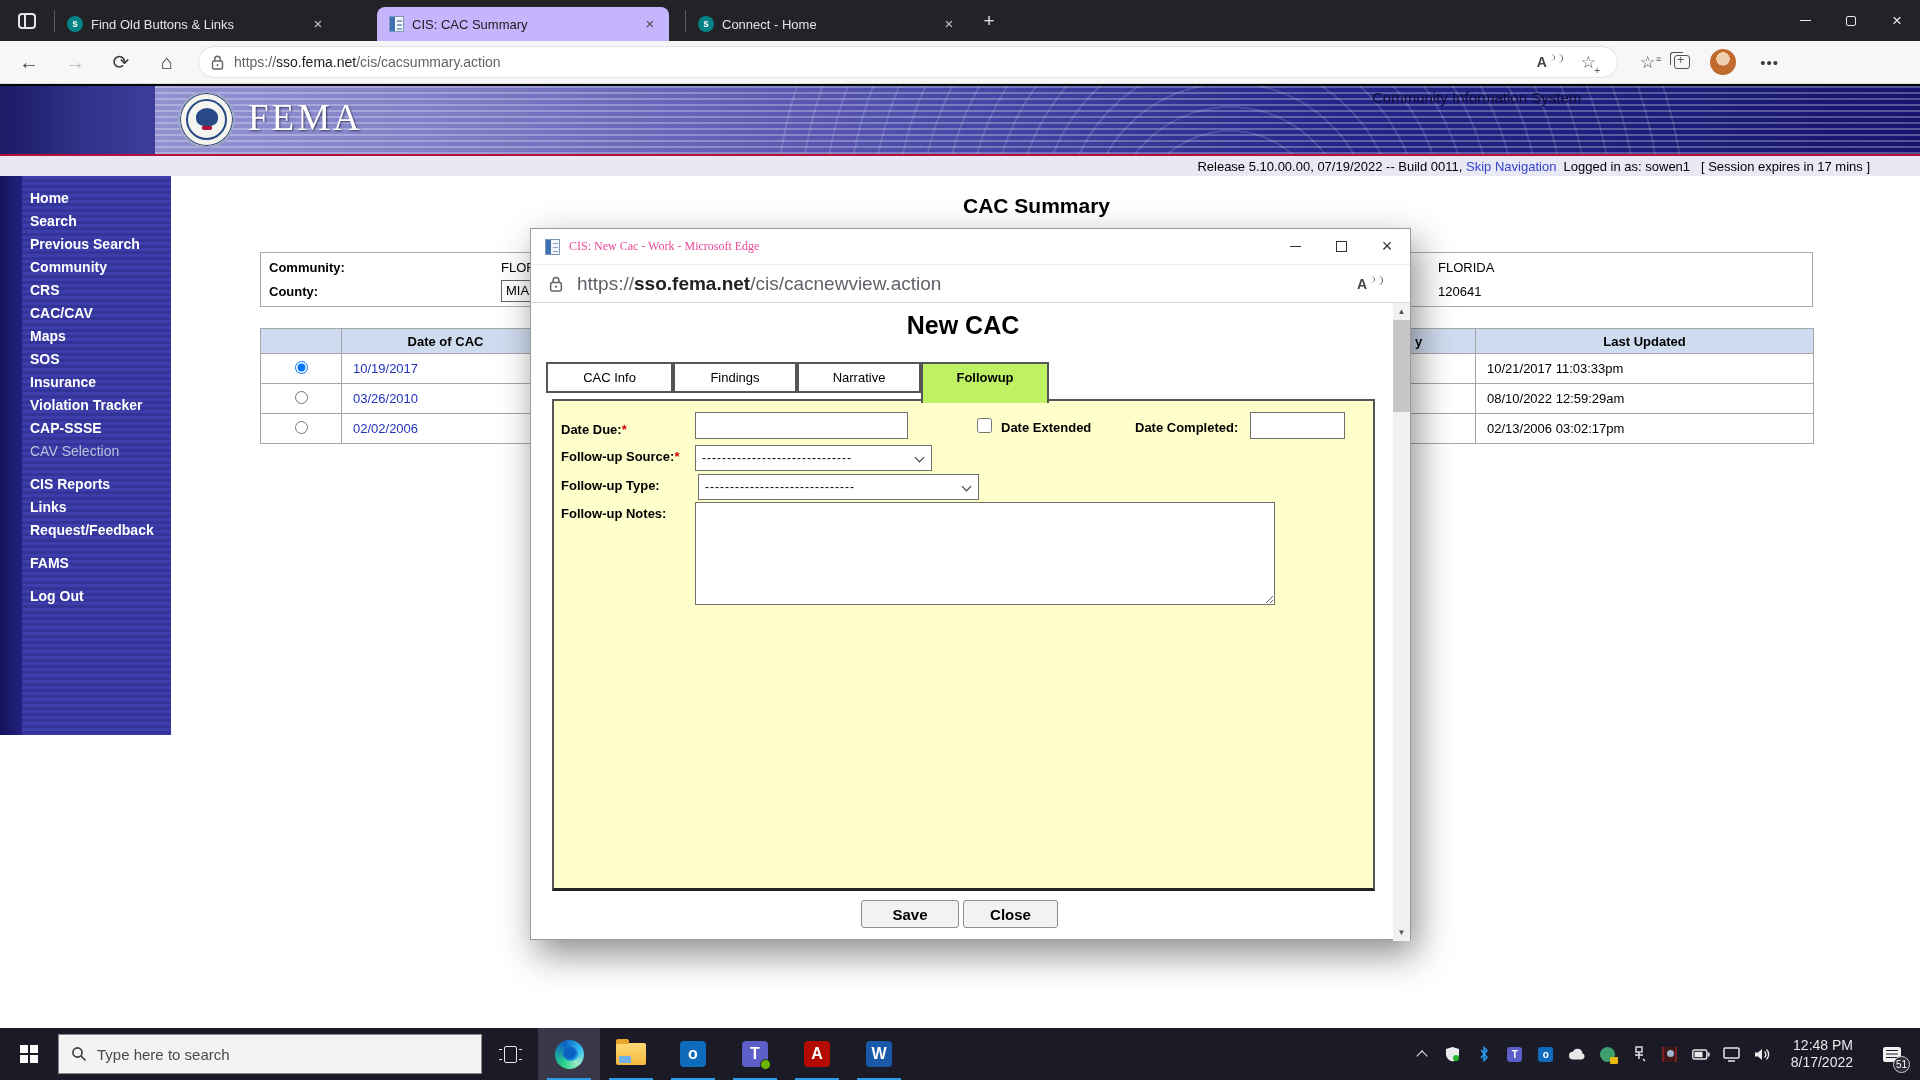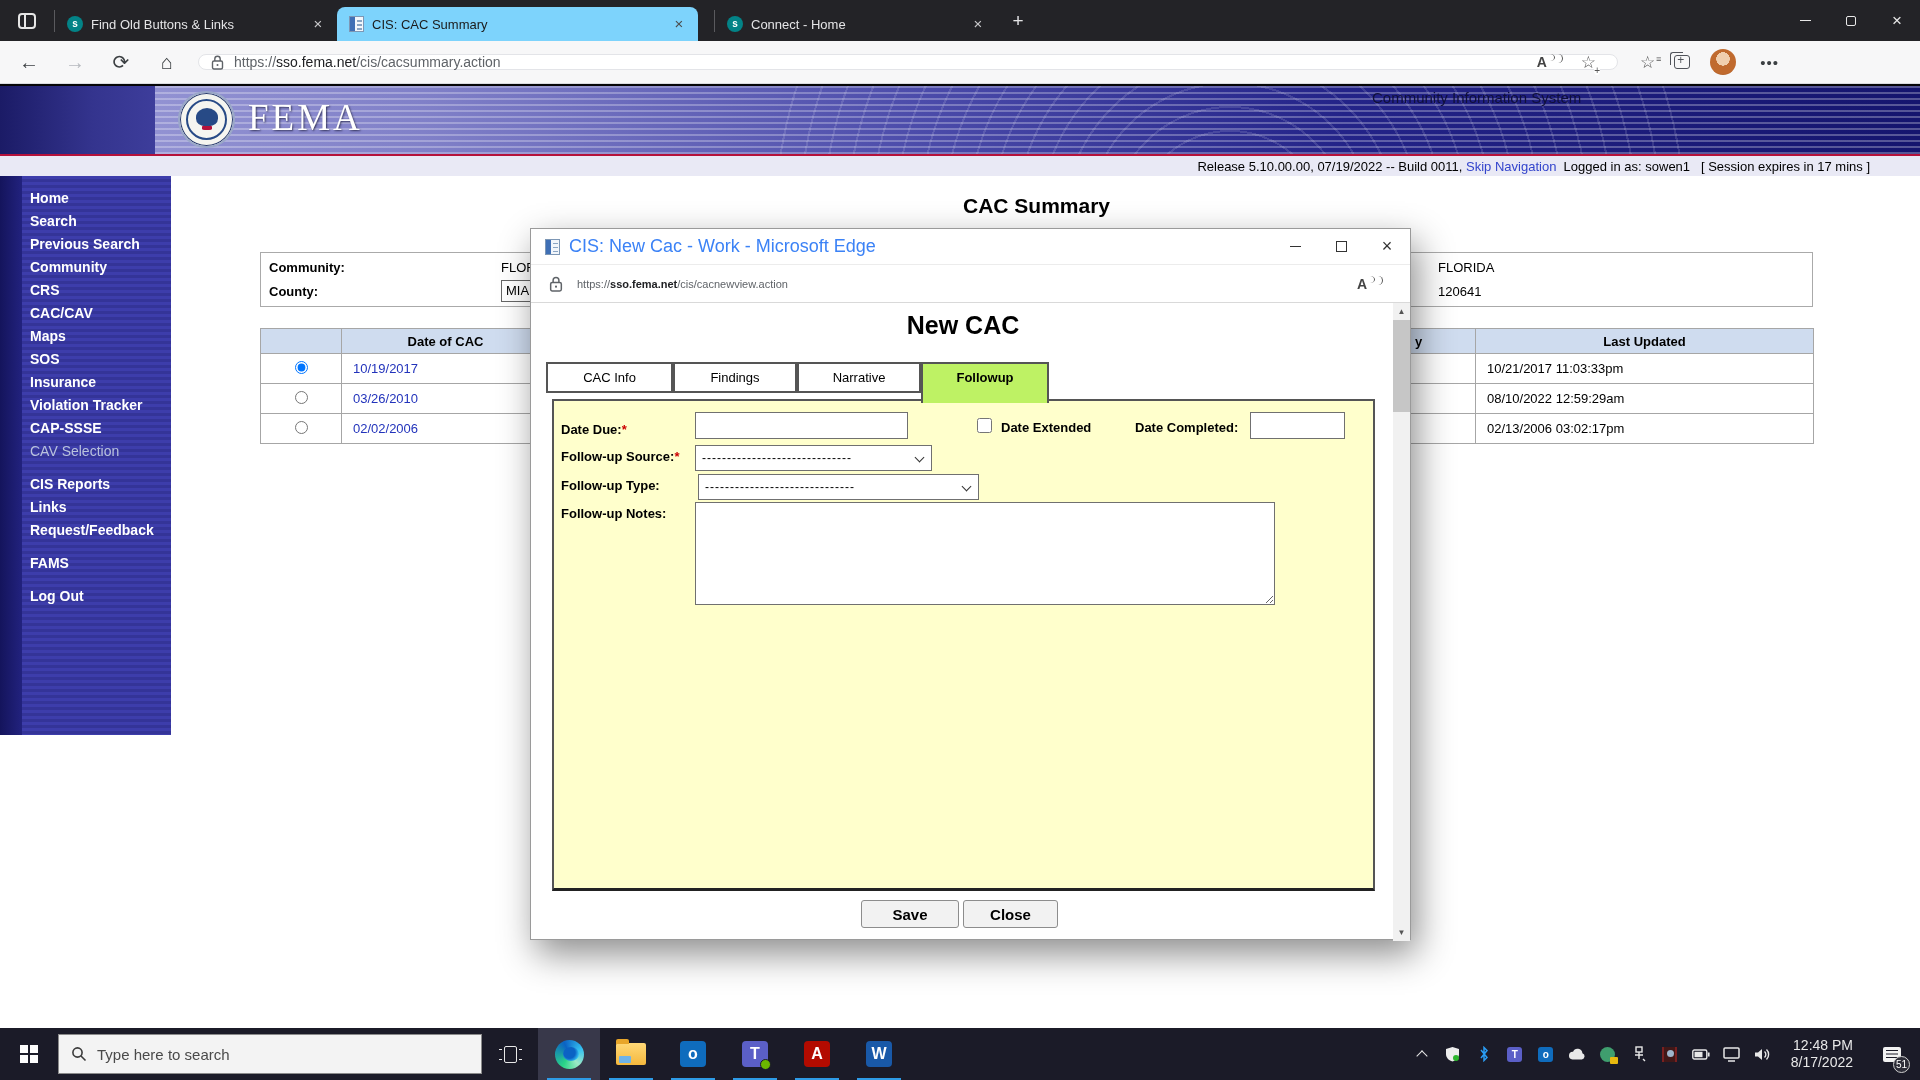--- a/index.html
+++ b/index.html
@@ -10,21 +10,21 @@
   
   .tabbar { position:absolute; left:0; top:0; width:1920px; height:41px; background:#232327;
             display:flex; align-items:flex-end; }
   .ws-btn { width:54px; height:41px; display:flex; align-items:center; justify-content:center; }
   .ws-glyph { width:18px; height:16px; border:2px solid #e6e6e6; border-radius:4px; position:relative; }
   .ws-glyph::after { content:""; position:absolute; left:4px; top:0; bottom:0; width:2px; background:#e6e6e6; }
   .tab-sep { width:1px; height:22px; background:#5a5a5e; margin-bottom:9px; }
   .tab { height:34px; display:flex; align-items:center; padding:0 10px 0 12px; color:#e4e4e6;
          font-size:13px; position:relative; }
   .tab.inactive { width:282px; }
-  .tab.active { width:361px; background:#7dd3fc; color:#1b1b1b; border-radius:8px 8px 0 0; }
+  .tab.active { width:292px; background:#c4b5fd; color:#1b1b1b; border-radius:8px 8px 0 0;margin-left:40px; }
   .tab-label { flex:1; white-space:nowrap; overflow:hidden; text-overflow:ellipsis; margin:0 8px; }
   .tab-close { width:18px; height:18px; line-height:17px; text-align:center; font-size:15px;
                color:#c9c9cc; border-radius:4px; }
   .tab.active .tab-close { color:#4c4c4c; }
   .favicon-sp { width:16px; height:16px; border-radius:50%; background:#038387; color:#fff;
                 font-size:10px; font-weight:bold; text-align:center; line-height:16px; flex:0 0 16px; }
   .favicon-cis { width:15px; height:16px; flex:0 0 15px; background:linear-gradient(#f2f6fb 0 0);
                  border:1px solid #7d97b5; position:relative; }
   .favicon-cis::before { content:""; position:absolute; left:0; top:0; bottom:0; width:5px; background:#3f6fb5; }
   .favicon-cis::after { content:""; position:absolute; left:7px; top:3px; width:5px; height:1.5px;
@@ -36,21 +36,21 @@
   .glyph-min { width:11px; height:1.5px; background:#e8e8e8; }
   .glyph-max { width:10px; height:10px; border:1.5px solid #e8e8e8; border-radius:2px; }
   .glyph-close { font-size:17px; line-height:1; }
 
   
   .toolbar { position:absolute; left:0; top:41px; width:1920px; height:43px; background:#f7f7f8;
              border-bottom:1px solid #dadce0; display:flex; align-items:center; }
   .nav-ic { width:34px; height:34px; margin-left:12px; display:flex; align-items:center;
             justify-content:center; font-size:20px; color:#3c4043; }
   .nav-ic.disabled { color:#b6b9be; }
-  .addr { height:16px; flex:0 0 1420px; margin-left:14px; background:#fff; border:1px solid #e3e4e8;
+  .addr { height:32px; flex:0 0 1420px; margin-left:14px; background:#fff; border:1px solid #e3e4e8;
           border-radius:16px; display:flex; align-items:center; padding:0 12px; }
   .addr-url { font-size:14px; color:#5f6368; margin-left:10px; flex:1; white-space:nowrap; }
   .addr-url .host { color:#202124; }
   .ra { display:flex; align-items:flex-start; color:#444; font-size:14px; font-weight:bold; margin:0 9px; }
   .ra-arc { width:7px; height:9px; border-right:1.5px solid #555; border-radius:0 70% 70% 0/0 50% 50% 0; margin-left:1px; }
   .star-wrap { position:relative; font-size:17px; color:#555; margin:0 9px; }
   .star-plus { position:absolute; right:-4px; bottom:-2px; font-size:10px; background:#fff; border-radius:50%; line-height:9px; }
   .star-lines { position:absolute; right:-5px; top:2px; font-size:9px; letter-spacing:-1px; color:#555; }
   .collections { width:16px; height:14px; border:1.6px solid #50535a; border-radius:3px; position:relative; margin:0 10px; }
   .collections::before { content:""; position:absolute; left:-5px; top:-4px; width:12px; height:12px;
@@ -112,28 +112,28 @@
   .cac-table th { background:#cfdcef; font-weight:bold; height:25px; }
   .cac-table th.part { text-align:left; padding-left:23px; }
   .cac-table td.radio-cell { text-align:center; padding:0; }
   .cac-table a.datelink { color:#2233bb; text-decoration:none; }
 
   
   .popup { position:absolute; left:530px; top:228px; width:881px; height:712px; background:#fff;
     border:1px solid #9a9a9a; box-shadow:6px 14px 34px rgba(0,0,0,.45); z-index:10; }
   .p-titlebar { position:absolute; left:0; top:0; right:0; height:36px; background:#fff;
     display:flex; align-items:center; padding-left:14px; border-bottom:1px solid #ececec; }
-  .p-title { font-size:18px; color:#3b82f6; margin-left:9px; flex:1; }
+  .p-title { font-size:12px; color:#ec4899; margin-left:9px; flex:1;font-family:Liberation Serif, serif; }
   .p-ctl { width:46px; height:36px; display:flex; align-items:center; justify-content:center; color:#333; }
   .pg-min { width:11px; height:1.5px; background:#333; }
   .pg-max { width:11px; height:11px; border:1.5px solid #333; }
   .pg-close { font-size:18px; }
   .p-urlbar { position:absolute; left:0; top:37px; right:0; height:37px; display:flex; align-items:center;
     padding:0 18px; border-bottom:1px solid #d9d9d9; }
-  .p-url { font-size:11px; color:#5f6368; margin-left:14px; flex:1; }
+  .p-url { font-size:19px; color:#5f6368; margin-left:14px; flex:1; }
   .p-url .host { color:#202124; font-weight:bold; }
   .p-heading { position:absolute; left:0; top:82px; width:864px; text-align:center;
     font-size:25px; font-weight:bold; }
 
   .ptab { position:absolute; top:133px; background:#fff; border:2px solid #555; font-size:13px;
     text-align:center; padding-top:6px; height:31px; z-index:2; }
   .ptab.active { background:#bef264; border-bottom:none; height:41px; font-weight:bold; z-index:4; }
 
   .panel { position:absolute; left:21px; top:170px; width:823px; height:492px; background:#ffffcc;
     border:2px solid #555; border-bottom:3px solid #222; z-index:3; }

